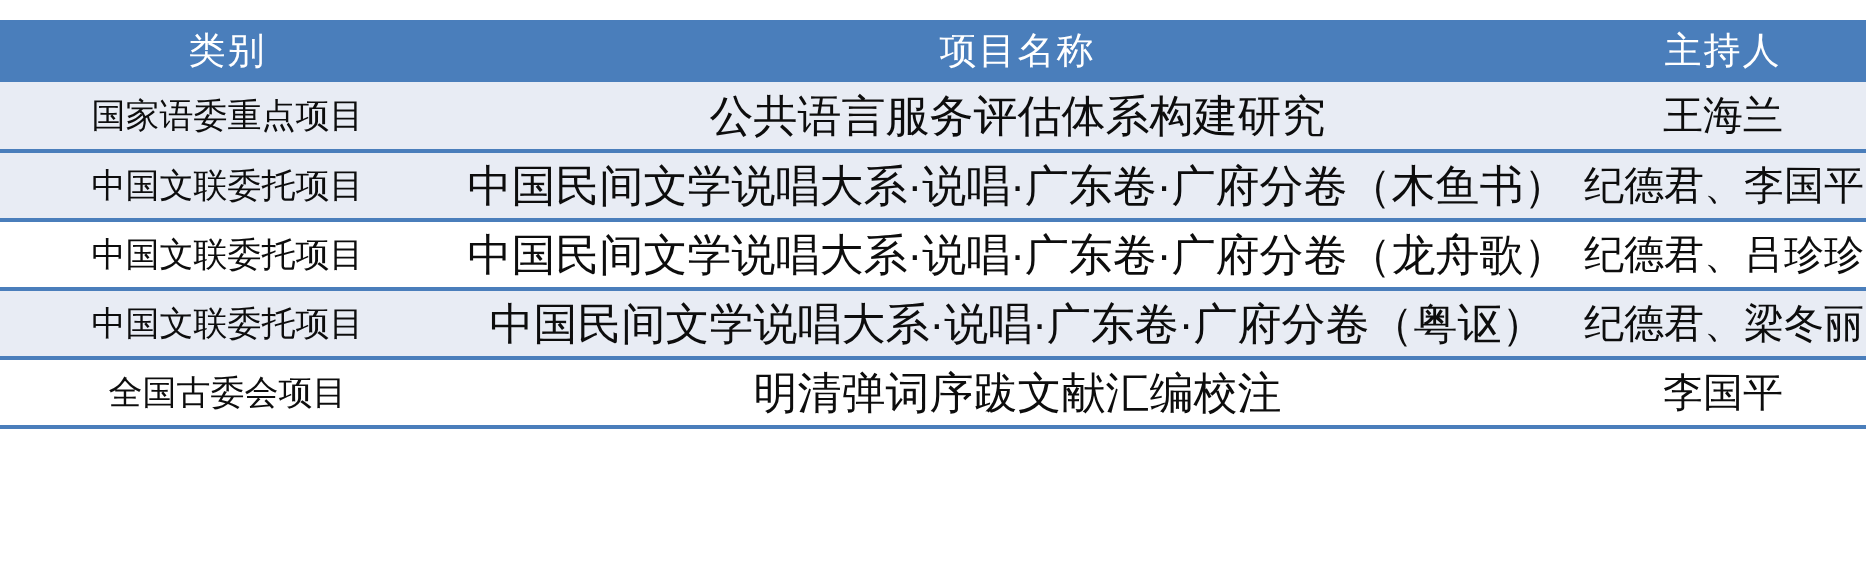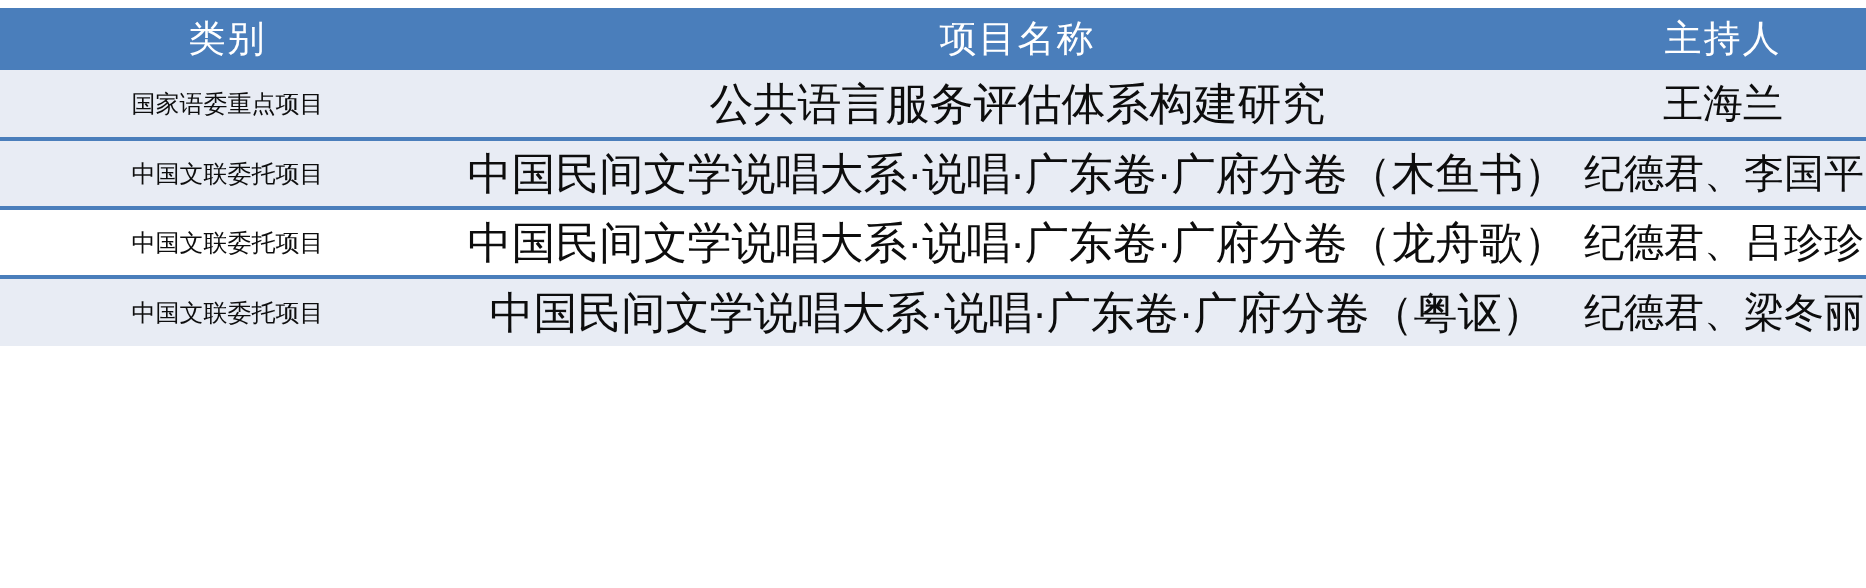--- a/index.html
+++ b/index.html
@@ -21,20 +21,21 @@
     box-sizing: border-box;
     background: #ffffff;
     padding-top: 8px;
   }
 
   table.project-table {
     width: 1866px;
     border-collapse: collapse;
     table-layout: fixed;
     border: none;
+    margin-top: 12px;
   }
 
   
   col.col-category { width: 455px; }
   col.col-title    { width: 1125px; }
   col.col-leader   { width: 286px; }
 
   
   thead tr.header-row {
     background: #4a7ebb;
@@ -72,21 +73,21 @@
     padding: 0 4px;
     color: #0d0d0d;
     font-family: "Liberation Sans", "DejaVu Sans", sans-serif;
     font-size: 33px;
     line-height: 65px;
     text-align: center;
     vertical-align: middle;
     white-space: nowrap;
     overflow: hidden;
   }
-  tbody td.cell-category { font-size: 24px; }
+  tbody td.cell-category { font-size: 34px; }
   tbody td.cell-title    { font-size: 44px; }
   tbody td.cell-leader   { font-size: 40px; font-family: Liberation Serif, serif; }
 </style>
 </head>
 <body>
 
 <div class="table-wrap">
   <table class="project-table">
     <colgroup>
       <col class="col-category">
@@ -114,15 +115,20 @@
       <tr class="row-plain rule-top">
         <td class="cell-category">中国文联委托项目</td>
         <td class="cell-title">中国民间文学说唱大系·说唱·广东卷·广府分卷（龙舟歌）</td>
         <td class="cell-leader">纪德君、吕珍珍</td>
       </tr>
       <tr class="row-shaded rule-top">
         <td class="cell-category">中国文联委托项目</td>
         <td class="cell-title">中国民间文学说唱大系·说唱·广东卷·广府分卷（粤讴）</td>
         <td class="cell-leader">纪德君、梁冬丽</td>
       </tr>
+      <tr class="row-plain rule-top last-row">
+        <td class="cell-category">全国古委会项目</td>
+        <td class="cell-title">明清弹词序跋文献汇编校注</td>
+        <td class="cell-leader">李国平</td>
+      </tr>
     </tbody>
   </table>
 </div>
 
 </body></html>

